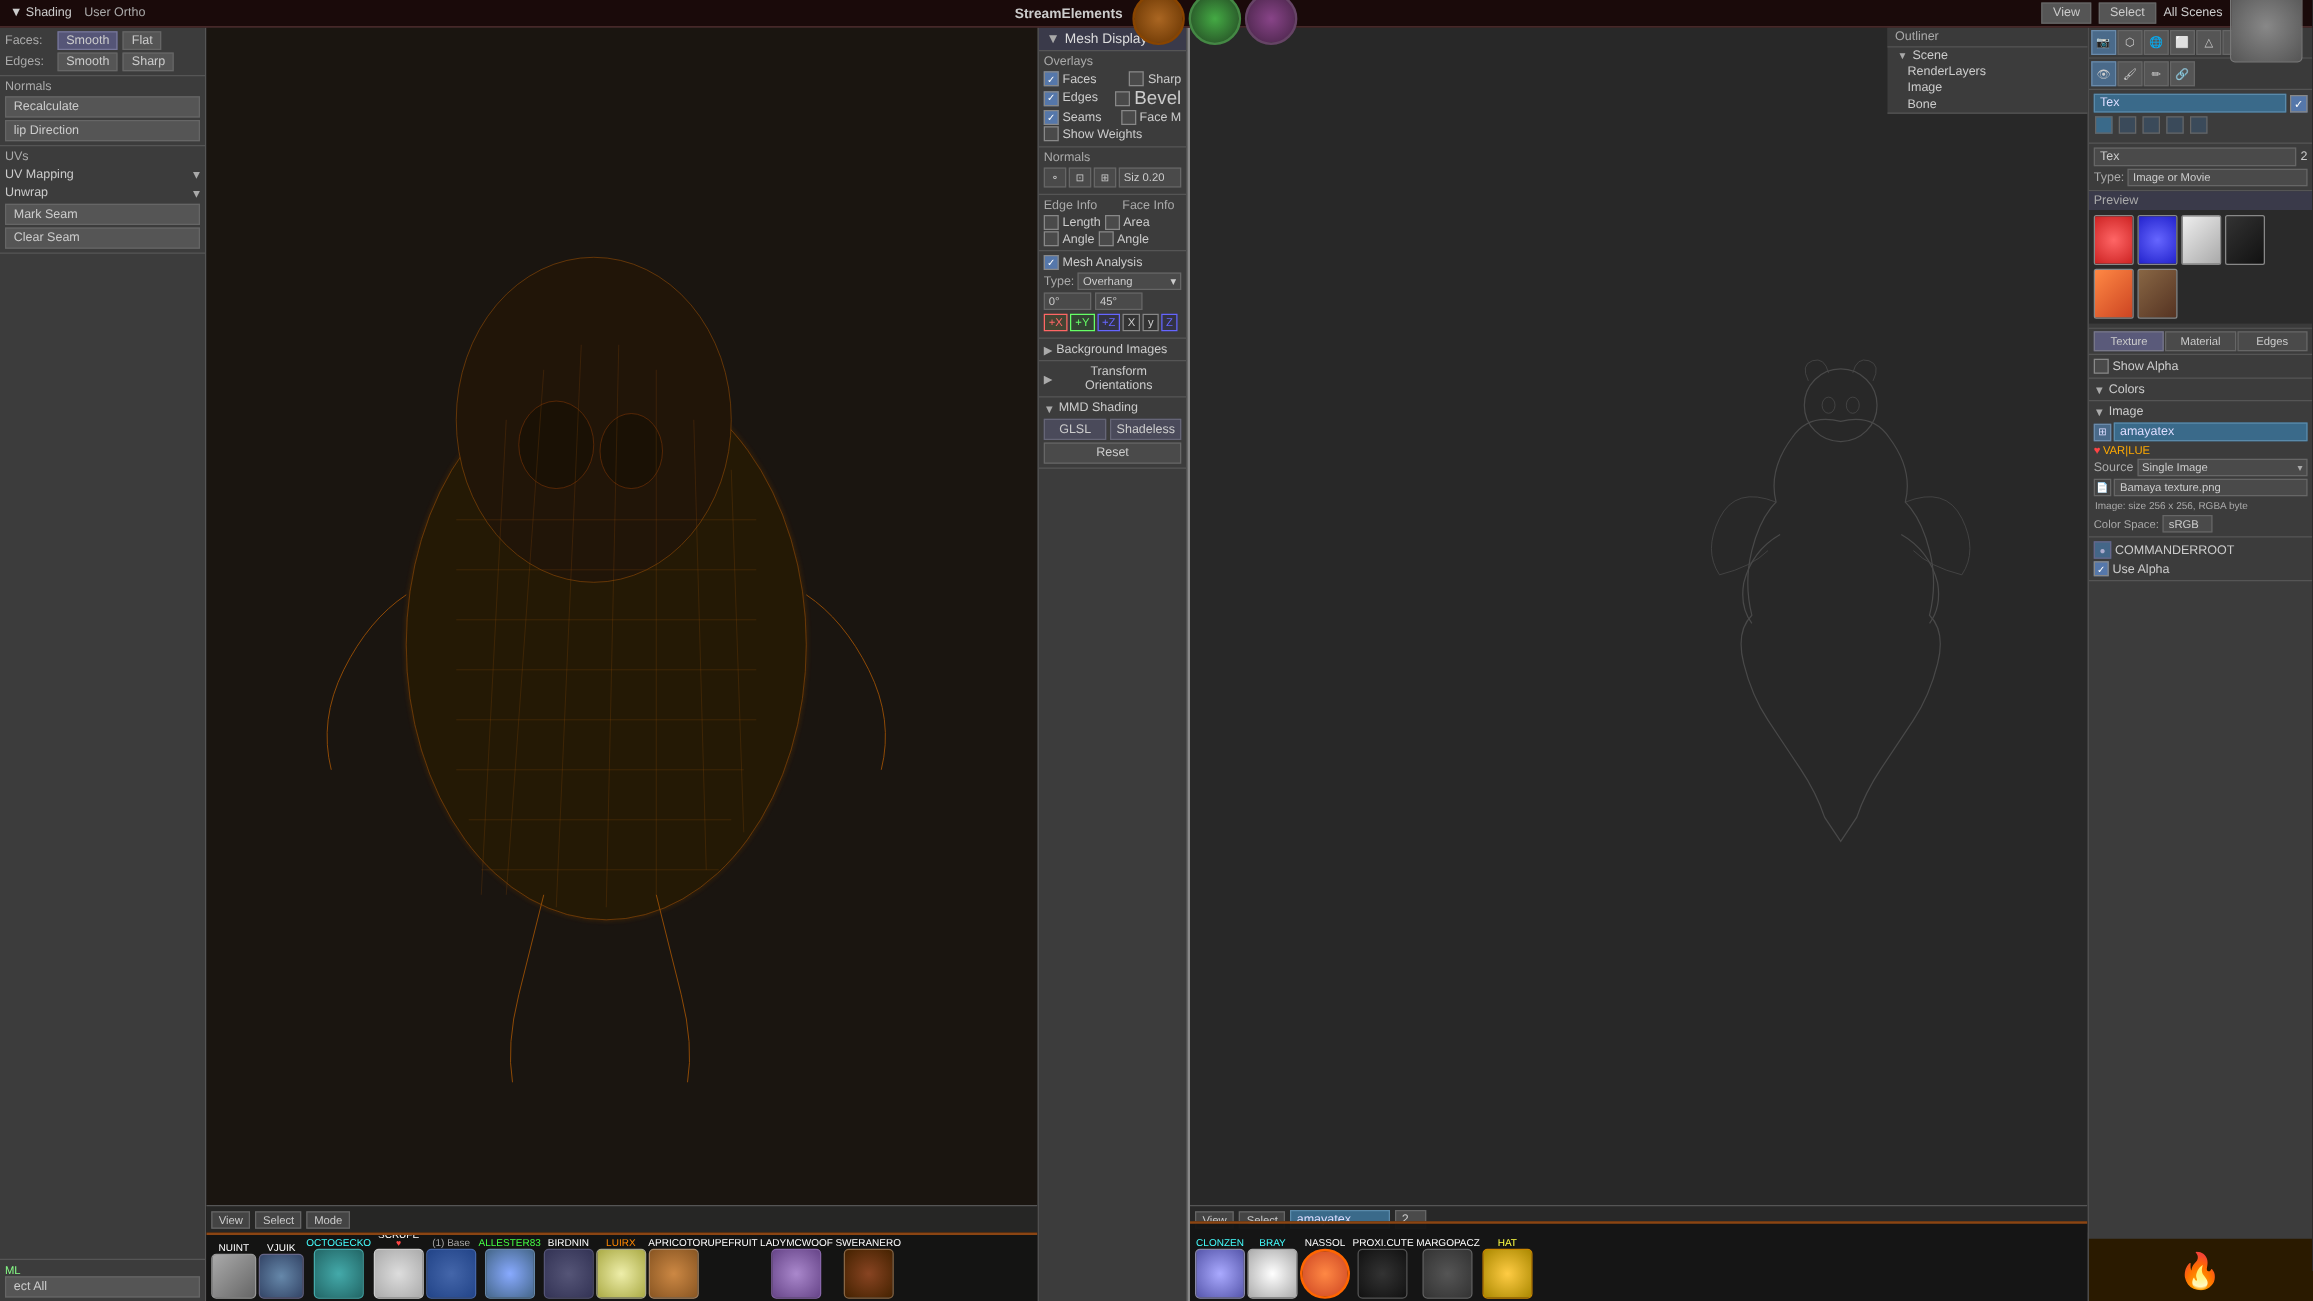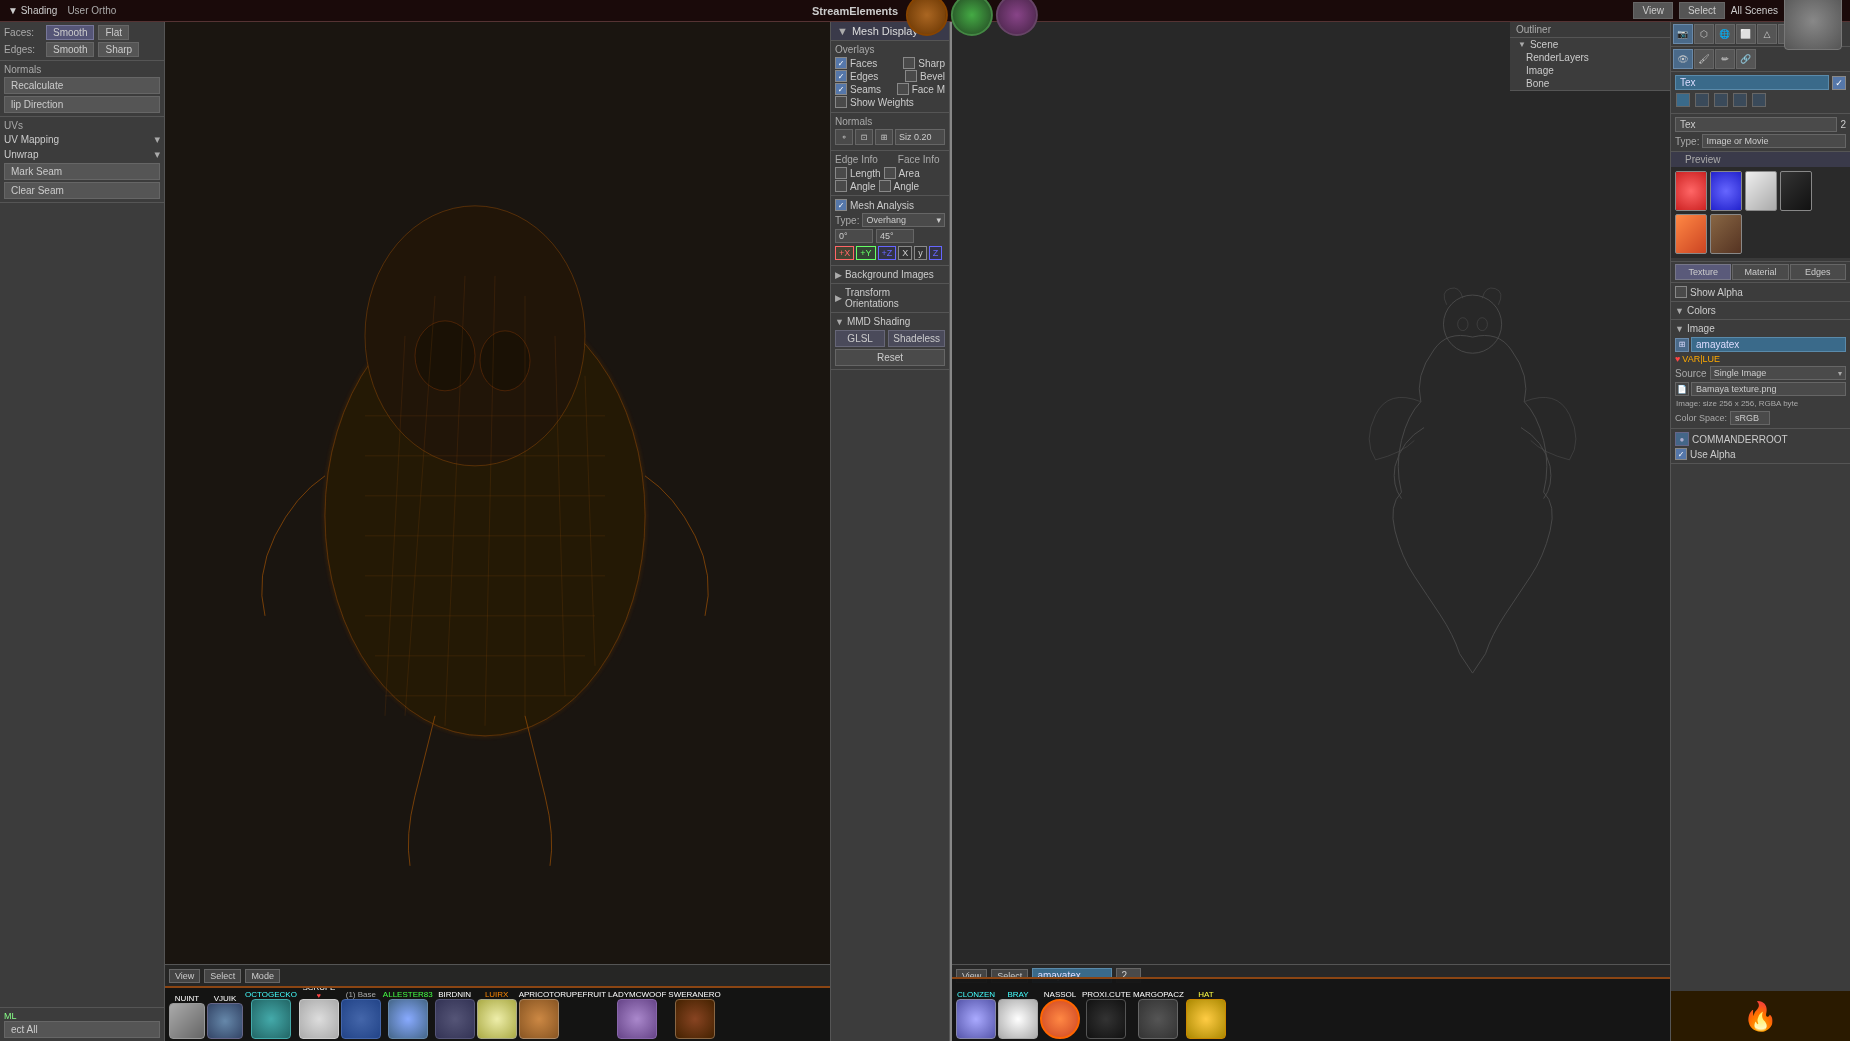--- a/index.html
+++ b/index.html
@@ -199,21 +199,21 @@
         <div style="display:flex;align-items:center;gap:3px;margin:1px 0;">
           <div style="width:12px;height:12px;border:1px solid #888;background:#5577aa;display:inline-flex;align-items:center;justify-content:center;font-size:8px;color:white;">✓</div>
           <span style="font-size:10px;flex:1;">Faces</span>
           <div style="width:12px;height:12px;border:1px solid #888;background:#4a4a4a;display:inline-flex;"></div>
           <span style="font-size:10px;">Sharp</span>
         </div>
         <div style="display:flex;align-items:center;gap:3px;margin:1px 0;">
           <div style="width:12px;height:12px;border:1px solid #888;background:#5577aa;display:inline-flex;align-items:center;justify-content:center;font-size:8px;color:white;">✓</div>
           <span style="font-size:10px;flex:1;">Edges</span>
           <div style="width:12px;height:12px;border:1px solid #888;background:#4a4a4a;"></div>
-          <span style="font-size:10px;">Bevel</span>
+          <span style="font-size:15px;">Bevel</span>
         </div>
         <div style="display:flex;align-items:center;gap:3px;margin:1px 0;">
           <div style="width:12px;height:12px;border:1px solid #888;background:#5577aa;display:inline-flex;align-items:center;justify-content:center;font-size:8px;color:white;">✓</div>
           <span style="font-size:10px;flex:1;">Seams</span>
           <div style="width:12px;height:12px;border:1px solid #888;background:#4a4a4a;"></div>
           <span style="font-size:10px;">Face M</span>
         </div>
         <div style="display:flex;align-items:center;gap:3px;margin:1px 0;">
           <div style="width:12px;height:12px;border:1px solid #888;background:#4a4a4a;"></div>
           <span style="font-size:10px;">Show Weights</span>
@@ -279,21 +279,21 @@
       <div style="padding:3px 4px;border-bottom:1px solid #555;">
         <div style="display:flex;align-items:center;gap:3px;cursor:pointer;">
           <span style="color:#aaa;font-size:9px;">▶</span>
           <span style="font-size:10px;">Background Images</span>
         </div>
       </div>
 
       <div style="padding:3px 4px;border-bottom:1px solid #555;">
         <div style="display:flex;align-items:center;gap:3px;cursor:pointer;">
           <span style="color:#aaa;font-size:9px;">▶</span>
-          <span style="font-size:10px;">Transform Orientations</span>
+          <span style="font-size:10px;text-align:center;">Transform Orientations</span>
         </div>
       </div>
 
       <div style="padding:3px 4px;border-bottom:1px solid #555;">
         <div style="display:flex;align-items:center;gap:3px;margin-bottom:3px;">
           <span style="color:#aaa;font-size:9px;">▼</span>
           <span style="font-size:10px;">MMD Shading</span>
         </div>
         <div style="display:flex;gap:3px;margin-bottom:2px;">
           <button style="flex:1;background:#4a4a5a;border:1px solid #667;color:#ccc;padding:2px 4px;font-size:10px;cursor:pointer;text-align:center;">GLSL</button>
@@ -402,21 +402,21 @@
         </div>
         <div style="display:flex;align-items:center;gap:3px;">
           <span style="font-size:10px;color:#aaa;">Type:</span>
           <div style="background:#4a4a4a;border:1px solid #666;color:#ccc;flex:1;padding:1px 3px;font-size:9px;display:flex;align-items:center;justify-content:space-between;cursor:pointer;">
             <span style="font-size:9px;">Image or Movie</span>
           </div>
         </div>
       </div>
 
       <div style="border-bottom:1px solid #555;">
-        <div style="padding:2px 14px;background:#3a3a4a;font-size:10px;color:#aaa;">Preview</div>
+        <div style="padding:2px 4px;background:#3a3a4a;font-size:10px;color:#aaa;">Preview</div>
         <div style="display:flex;align-items:center;padding:4px;gap:3px;background:#2a2a2a;min-height:70px;flex-wrap:wrap;">
 
           <div style="width:32px;height:40px;background:linear-gradient(135deg,#aa4444,#662222);border:1px solid #888;overflow:hidden;border-radius:2px;">
             <div style="width:100%;height:100%;background:radial-gradient(circle,#ff6666,#cc2222);"></div>
           </div>
           <div style="width:32px;height:40px;background:linear-gradient(135deg,#4444aa,#222266);border:1px solid #888;overflow:hidden;border-radius:2px;">
             <div style="width:100%;height:100%;background:radial-gradient(circle,#6666ff,#2222cc);"></div>
           </div>
           <div style="width:32px;height:40px;background:linear-gradient(135deg,#eeeeee,#aaaaaa);border:1px solid #888;overflow:hidden;border-radius:2px;"></div>
           <div style="width:32px;height:40px;background:linear-gradient(135deg,#333333,#111111);border:1px solid #888;overflow:hidden;border-radius:2px;"></div>

